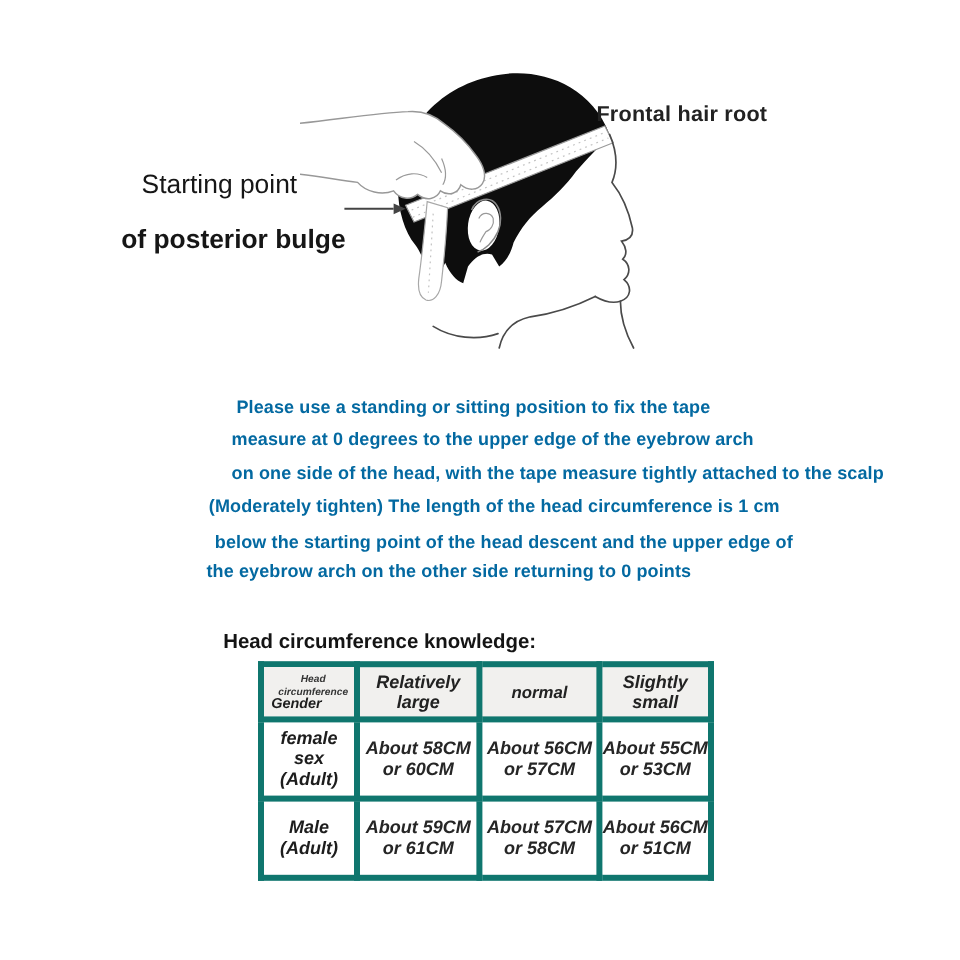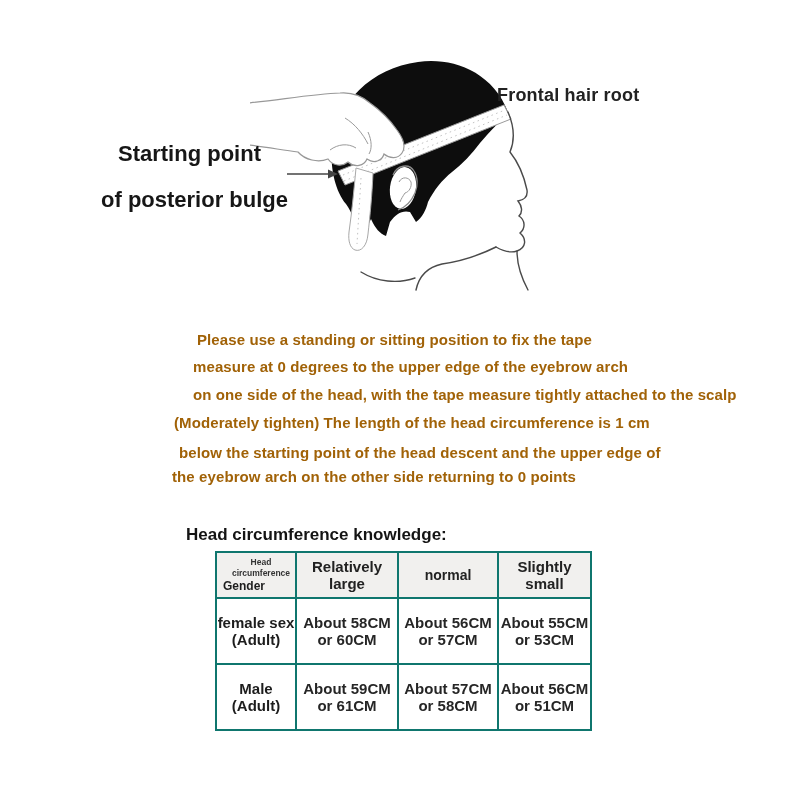--- a/index.html
+++ b/index.html
@@ -3,32 +3,32 @@
 <meta charset="utf-8">
 <style>
   html,body{margin:0;padding:0;background:#fff;}
   .canvas{
     position:relative;width:800px;height:796px;background:#ffffff;overflow:hidden;
     font-family:"Liberation Sans",sans-serif;color:#1b1b1b;
   }
   .abs{position:absolute;}
   
   .lbl-frontal{left:497px;top:85px;font-size:18px;font-weight:600;color:#222;letter-spacing:0.2px;}
-  .lbl-start1{left:118px;top:141px;font-size:22px;font-weight:700;color:#161616;}
+  .lbl-start1{left:118px;top:141px;font-size:22px;font-weight:400;color:#161616;}
   .lbl-start2{left:101px;top:187px;font-size:22px;font-weight:700;color:#161616;text-align:center;}
   
   .m-title{font-size:15.5px;font-weight:700;color:#141414;}
-  .m-line{font-size:15px;font-weight:600;color:#a16207;letter-spacing:0.1px;white-space:nowrap;}
+  .m-line{font-size:15px;font-weight:600;color:#0369a1;letter-spacing:0.1px;white-space:nowrap;}
   
   .k-title{left:186px;top:525px;font-size:17px;font-weight:700;color:#141414;}
   table.size{
     position:absolute;left:215px;top:551px;border-collapse:collapse;table-layout:fixed;
     font-family:"Liberation Sans",sans-serif;
   }
-  table.size td,table.size th{border:2px solid #0f766e;padding:0;vertical-align:middle;text-align:center;}
+  table.size td,table.size th{border:5px solid #0f766e;padding:0;vertical-align:middle;text-align:center;font-style:italic;}
   table.size th{background:#f1f0ee;font-weight:700;color:#222;}
   .col-head{font-size:15px;}
   .col-head.normal{font-size:14px;}
   .cell2{display:flex;flex-direction:column;justify-content:center;align-items:center;height:100%;}
   .cell2 span{font-size:15px;font-weight:700;color:#262626;line-height:1.15;}
   .rowlab span{font-size:15px;font-weight:700;color:#1d1d1d;}
   
   th.corner{
     position:relative;
     background:linear-gradient(to bottom right,#f1f0ee 49.3%,#bdbdbd 49.3%,#bdbdbd 50.7%,#f1f0ee 50.7%);

